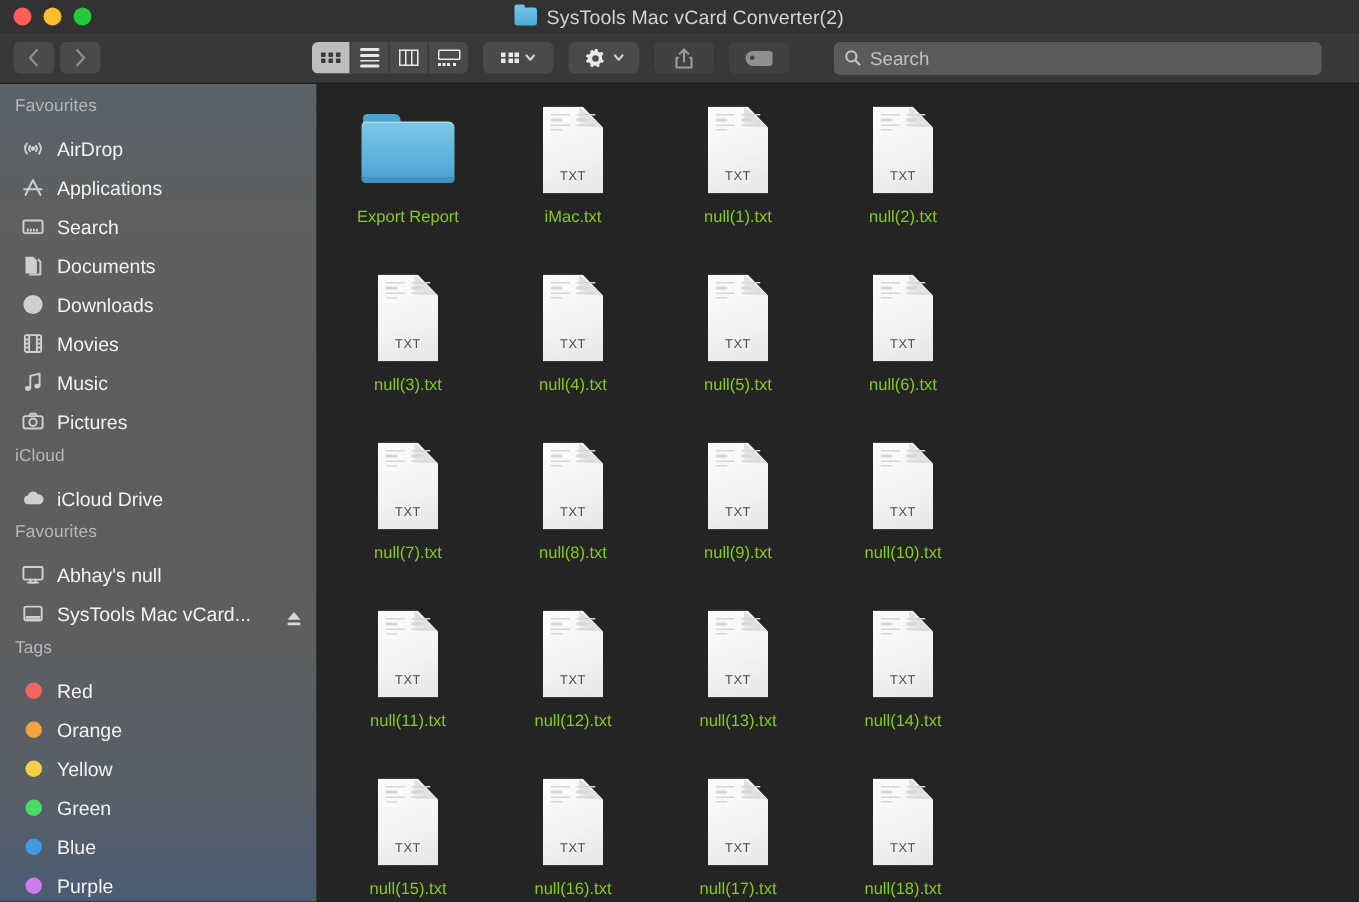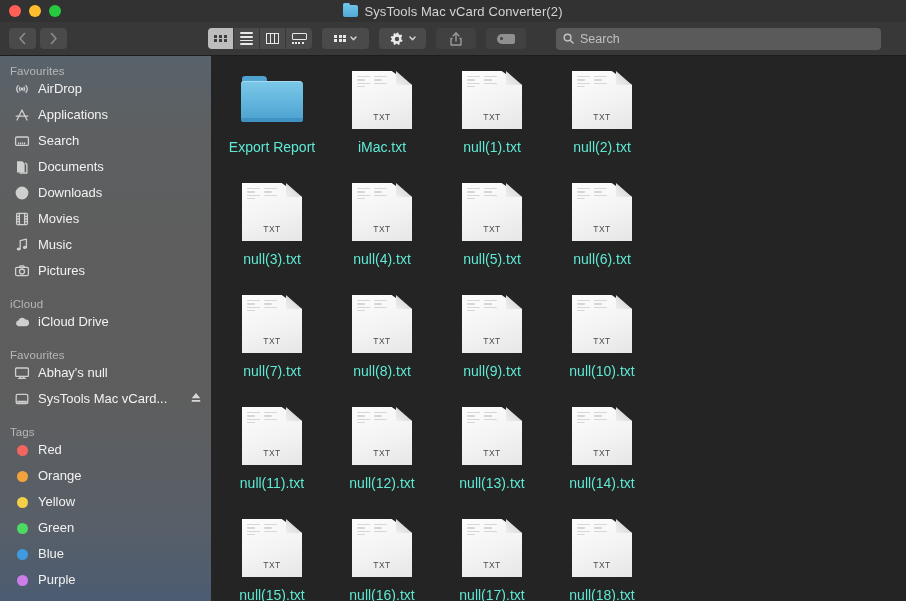--- a/index.html
+++ b/index.html
@@ -125,21 +125,21 @@
         rgba(108,108,108,.10) 62%,
         rgba(82,100,122,.40) 86%,
         rgba(64,92,128,.60) 100%),
       #5c5c5c;
     overflow:hidden;
   }
   .sb-head {
     color:#b7b7b7; font-size:11.5px; padding:9px 0 4px 10px; letter-spacing:.1px;
   }
   .sb-item {
-    height:26px; display:flex; align-items:flex-start; gap:8px; padding-left:14px;
+    height:26px; display:flex; align-items:flex-end; gap:8px; padding-left:14px;
     color:#f2f2f2; font-size:13px; position:relative;
   }
   .sb-ic { width:16px; height:16px; flex:0 0 auto; display:flex;
            align-items:center; justify-content:center; }
   .sb-ic svg { width:16px; height:16px; }
   .sb-ic svg * { stroke:#cfcfcf; fill:none; stroke-width:1.3;
                  stroke-linecap:round; stroke-linejoin:round; }
   .sb-ic svg .fill { fill:#cfcfcf; stroke:none; }
   .dot { width:11px; height:11px; border-radius:50%; }
   .eject { position:absolute; right:10px; width:10px; height:11px; }
@@ -154,39 +154,39 @@
   .grid {
     display:grid; grid-template-columns:repeat(4,110px);
     padding:8px 0 0 6px; column-gap:0; row-gap:0;
   }
   .cell {
     width:110px; height:112px; display:flex; flex-direction:column;
     align-items:center; justify-content:flex-start; padding-top:4px;
   }
   .icon-box { width:64px; height:64px; display:flex; align-items:center;
               justify-content:center; }
-  .label { color:#5eead4; font-size:14px; margin-top:7px; white-space:nowrap; }
+  .label { color:#84cc16; font-size:11px; margin-top:7px; white-space:nowrap; }
 
   .folder-ic { width:62px; height:48px; position:relative; }
   .folder-ic .tab {
     position:absolute; left:1px; top:0; width:25px; height:7px;
     background:#4fa3cf; border-radius:3px 4px 0 0;
   }
   .folder-ic .body {
     position:absolute; left:0; top:5px; width:62px; height:41px;
     border-radius:3px 4px 3px 3px;
     background:linear-gradient(180deg,#7cc8e8 0%,#62b5dd 52%,#4a9fcd 100%);
     box-shadow:inset 0 1px 0 rgba(255,255,255,.35);
   }
   .folder-ic .body::after {
     content:""; position:absolute; left:0; right:0; bottom:0; height:4px;
     background:#3f93c2; border-radius:0 0 3px 3px;
   }
 
-  .txt-ic { width:60px; height:58px; position:relative; }
+  .txt-ic { width:40px; height:58px; position:relative; }
   .txt-ic .page {
     position:absolute; inset:0;
     background:linear-gradient(160deg,#fdfdfd 0%,#f3f3f3 55%,#e6e6e6 100%);
     clip-path:polygon(0 0, 66% 0, 100% 24%, 100% 100%, 0 100%);
   }
   .txt-ic .fold {
     position:absolute; right:0; top:0; width:16px; height:14px;
     background:linear-gradient(225deg,#c9c9c9 0%,#e2e2e2 60%,#f0f0f0 100%);
     clip-path:polygon(0 0, 100% 100%, 0 100%);
   }

